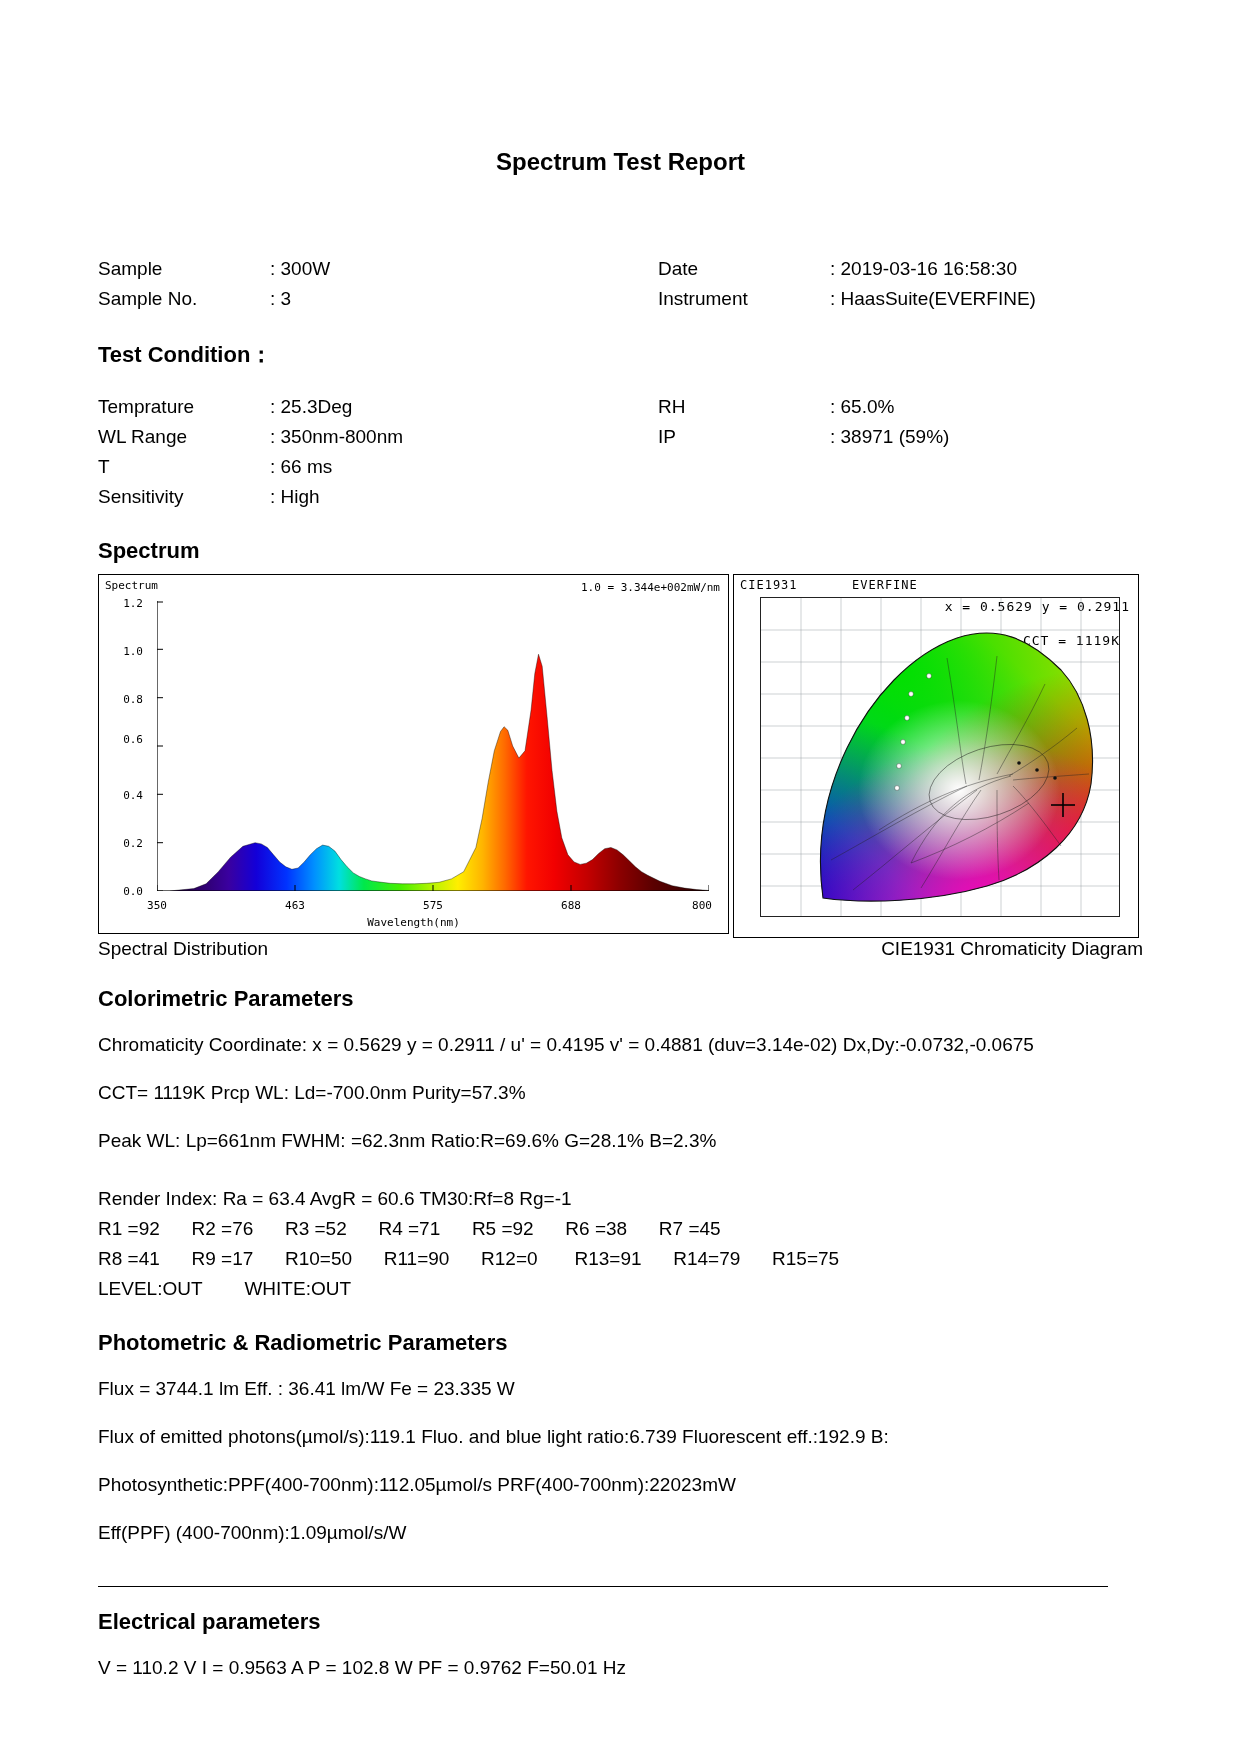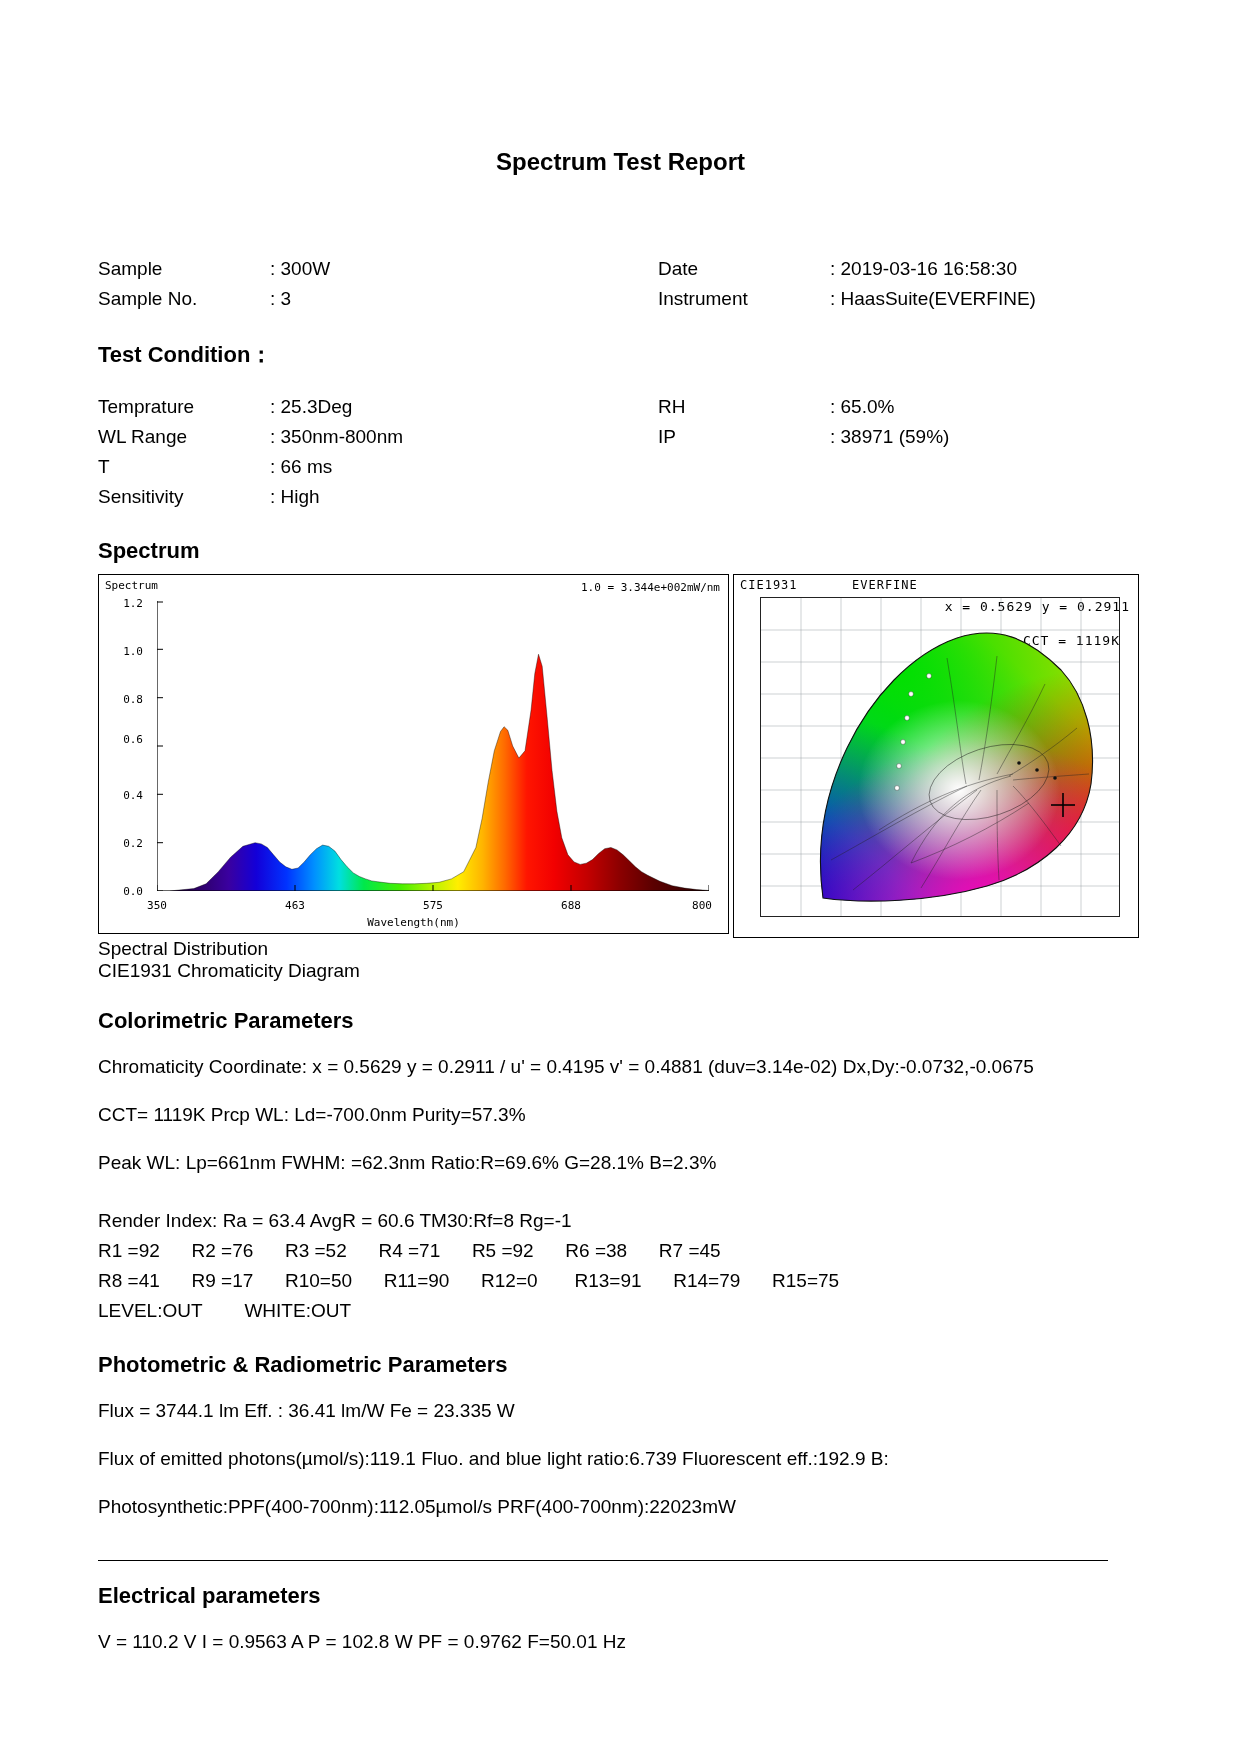--- a/index.html
+++ b/index.html
@@ -118,21 +118,20 @@
     left: 26px; top: 22px; width: 360px; height: 320px;
     border: 1px solid #222;
     overflow: hidden;
   }
 
   .caption-row {
     display: flex;
     justify-content: space-between;
     font-size: 19px;
     margin-top: 4px;
-    flex-direction: column;
   }
 
   .para { font-size: 19px; line-height: 30px; margin: 18px 0 0 0; }
   .para.spaced { margin-top: 28px; }
 
   .rlist { font-size: 19px; line-height: 30px; white-space: pre; }
 
   hr.rule {
     border: none;
     border-top: 1.5px solid #000;
@@ -410,20 +409,21 @@
 
     <p class="para spaced">Render Index: Ra = 63.4 AvgR = 60.6 TM30:Rf=8 Rg=-1</p>
     <div class="rlist">R1 =92      R2 =76      R3 =52      R4 =71      R5 =92      R6 =38      R7 =45</div>
     <div class="rlist">R8 =41      R9 =17      R10=50      R11=90      R12=0       R13=91      R14=79      R15=75</div>
     <div class="rlist">LEVEL:OUT        WHITE:OUT</div>
 
     <h2 class="section"> Photometric &amp; Radiometric Parameters</h2>
     <p class="para">Flux = 3744.1 lm Eff. : 36.41 lm/W Fe = 23.335 W</p>
     <p class="para">Flux of  emitted photons(µmol/s):119.1     Fluo. and blue light ratio:6.739 Fluorescent eff.:192.9 B:</p>
     <p class="para">Photosynthetic:PPF(400-700nm):112.05µmol/s PRF(400-700nm):22023mW</p>
+    <p class="para">Eff(PPF) (400-700nm):1.09µmol/s/W</p>
 
     <hr class="rule">
 
     <h2 class="section tight">Electrical parameters</h2>
     <p class="para">V = 110.2 V     I = 0.9563 A    P = 102.8 W PF = 0.9762 F=50.01 Hz</p>
 
   </div>
 </div>
 
 </body></html>

